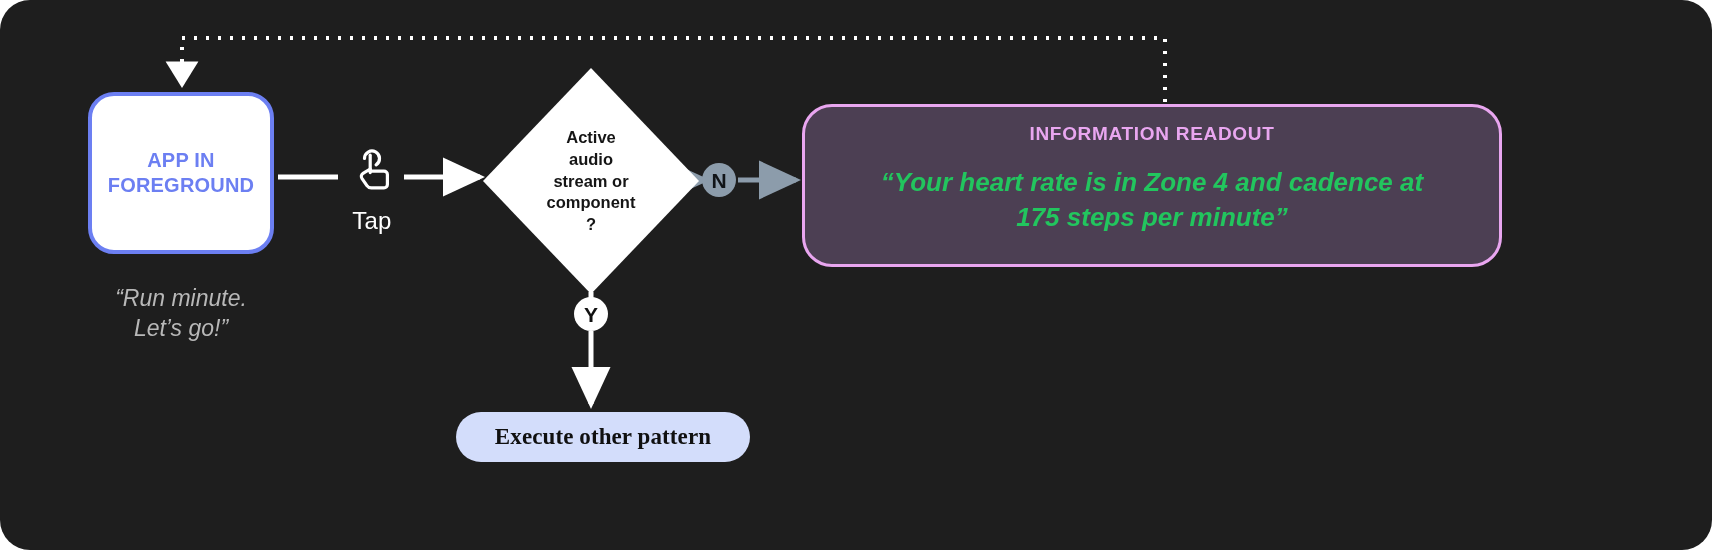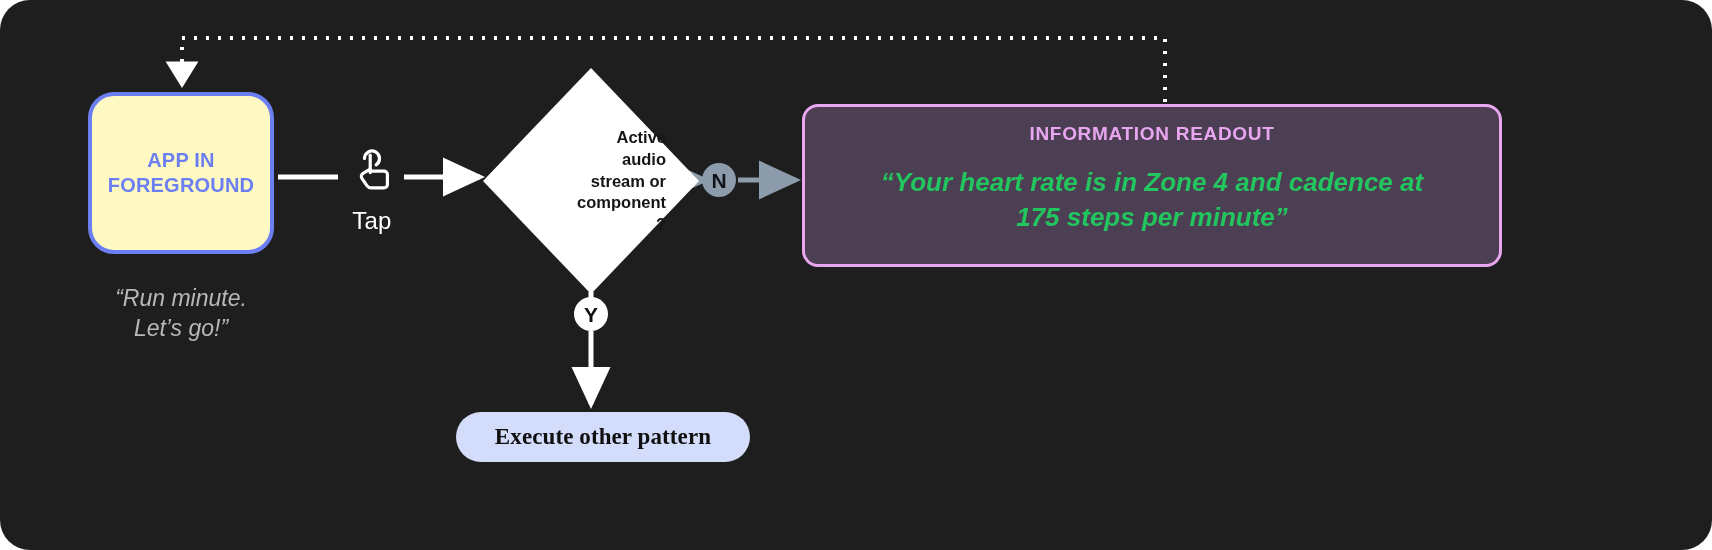--- a/index.html
+++ b/index.html
@@ -32,21 +32,21 @@
   }
 
   
   .app-node {
     position: absolute;
     left: 88px;
     top: 92px;
     width: 186px;
     height: 162px;
     box-sizing: border-box;
-    background: #fef9c3;
+    background: #ffffff;
     border: 4px solid #6c7ff2;
     border-radius: 26px;
     display: flex;
     align-items: center;
     justify-content: center;
   }
   .app-node-label {
     color: #6c7ff2;
     font-size: 20px;
     font-weight: bold;
@@ -107,21 +107,21 @@
     width: 100%; height: 100%;
     background: #ffffff;
     clip-path: polygon(50% 0%, 100% 50%, 50% 100%, 0% 50%);
   }
   .diamond-text {
     position: absolute;
     left: 50%;
     top: 50%;
     transform: translate(-50%, -50%);
     width: 150px;
-    text-align: right;
+    text-align: center;
     color: #151515;
     font-size: 16.5px;
     font-weight: bold;
     line-height: 1.32;
     white-space: pre-line;
   }
 
   
   .badge {
     position: absolute;
@@ -151,21 +151,21 @@
   
   .readout {
     position: absolute;
     left: 802px;
     top: 104px;
     width: 700px;
     height: 163px;
     box-sizing: border-box;
     background: #4c3f53;
     border: 3px solid #e9a6f0;
-    border-radius: 16px;
+    border-radius: 30px;
     padding: 16px 24px 0 24px;
     text-align: center;
   }
   .readout-title {
     display: block;
     color: #e9a6f0;
     font-size: 19px;
     font-weight: bold;
     letter-spacing: .7px;
   }

